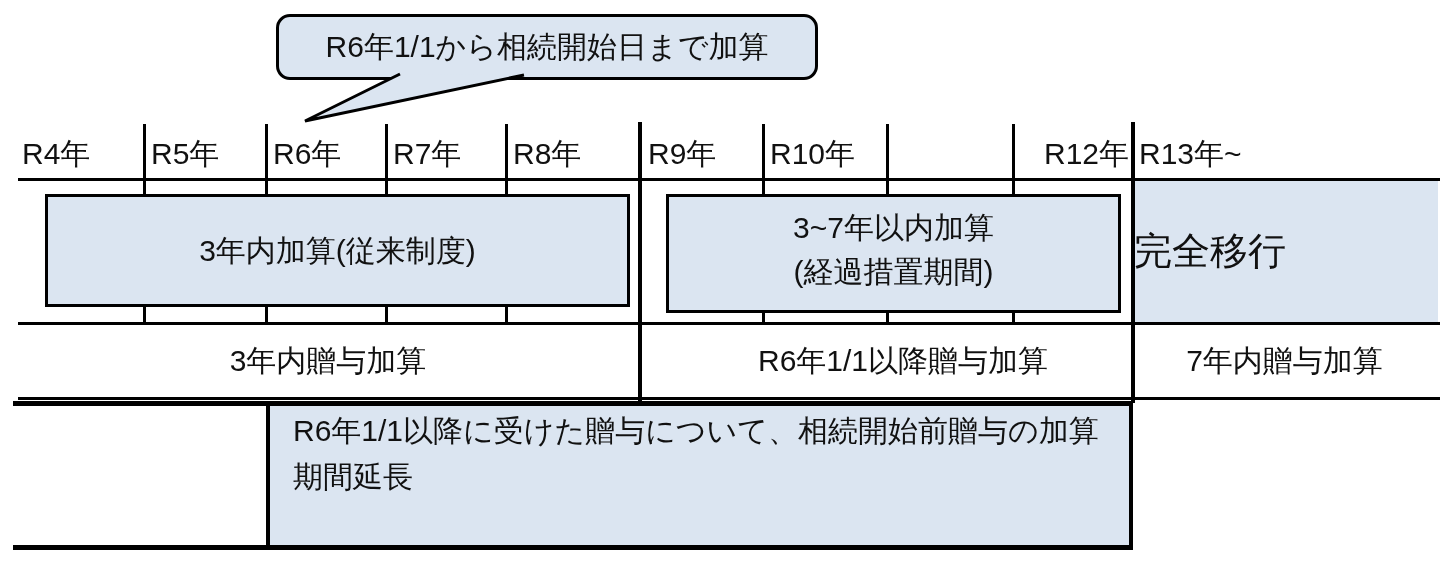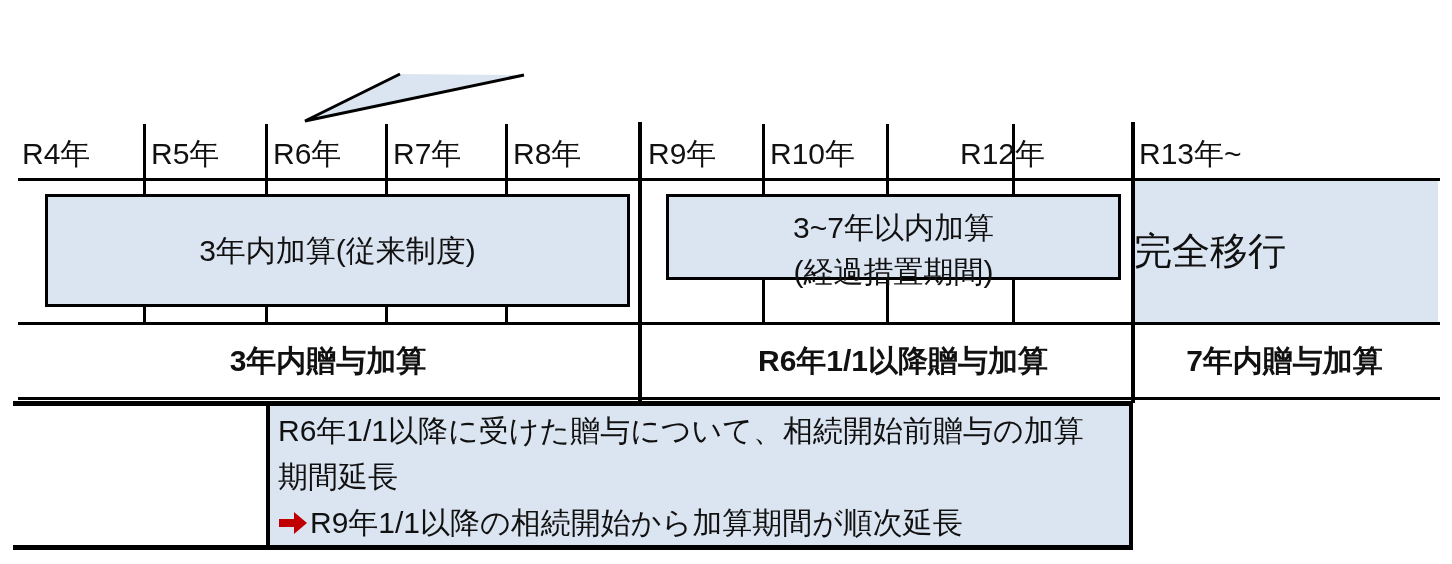--- a/index.html
+++ b/index.html
@@ -27,35 +27,35 @@
     border:3px solid var(--line,#000);
     background:var(--fill_blue,#dbe5f1);
     z-index:3;text-align:center;font-size:30px;
   }
   .band{
     position:absolute;background:var(--fill_blue,#dbe5f1);
     z-index:1;font-size:38px;
   }
   .row-cell{
     position:absolute;top:325px;height:72px;line-height:72px;
-    text-align:center;font-size:30px;z-index:3;white-space:nowrap;font-weight:bold;
+    text-align:center;font-size:30px;z-index:3;white-space:nowrap;
   }
   
   .legacy-line{position:absolute;background:var(--line,#000);z-index:2;}
   .legacy-label{
     position:absolute;left:13px;top:406px;width:253px;height:139px;
     line-height:139px;text-align:center;font-size:30px;z-index:3;
   }
   .legacy-note{
     position:absolute;left:270px;top:406px;width:859px;height:139px;
     background:var(--fill_blue,#dbe5f1);z-index:3;
     box-sizing:border-box;padding:2px 4px 0 8px;
     font-size:30px;line-height:46px;white-space:nowrap;
   }
-  .note-line{height:46px;}
+  .note-line{height:46px;margin-left:15px;}
   .red-arrow{display:inline-block;vertical-align:-2px;margin-right:2px;}
   
   .callout{
     position:absolute;left:276px;top:14px;width:542px;height:66px;
     box-sizing:border-box;border:3px solid var(--line,#000);
     border-radius:14px;background:var(--fill_blue,#dbe5f1);
     text-align:center;line-height:60px;font-size:30px;z-index:5;white-space:nowrap;
   }
   .callout-tail{position:absolute;left:0;top:0;z-index:6;pointer-events:none;}
 </style>
@@ -64,64 +64,60 @@
 
 <div id="canvas">
 
   <div class="year-label" style="left:22px">R4年</div>
   <div class="year-label" style="left:151px">R5年</div>
   <div class="year-label" style="left:273px">R6年</div>
   <div class="year-label" style="left:393px">R7年</div>
   <div class="year-label" style="left:513px">R8年</div>
   <div class="year-label" style="left:648px">R9年</div>
   <div class="year-label" style="left:770px">R10年</div>
-  <div class="year-label" style="left:960px">R12年</div>
+  <div class="year-label" style="left:1044px">R12年</div>
   <div class="year-label" style="left:1139px">R13年~</div>
 
   <div class="vtick" style="left:143px"></div>
   <div class="vtick" style="left:265px"></div>
   <div class="vtick" style="left:385px"></div>
   <div class="vtick" style="left:505px"></div>
   <div class="vtick" style="left:762px"></div>
   <div class="vtick" style="left:886px"></div>
   <div class="vtick" style="left:1012px"></div>
 
   <div class="vdivider" style="left:638px"></div>
   <div class="vdivider" style="left:1131px"></div>
 
   <div class="hline" style="left:18px;top:178px;width:1422px;height:3px"></div>
   <div class="hline" style="left:18px;top:322px;width:1422px;height:3px"></div>
   <div class="hline" style="left:18px;top:397px;width:1422px;height:3px"></div>
 
   <div class="phase-box" style="left:45px;top:194px;width:585px;height:113px;line-height:107px">3年内加算(従来制度)</div>
 
-  <div class="phase-box" style="left:666px;top:194px;width:455px;height:86px;padding-top:9px;line-height:44px">
+  <div class="phase-box" style="left:666px;top:194px;width:455px;height:119px;padding-top:9px;line-height:44px">
     <div>3~7年以内加算</div>
     <div>(経過措置期間)</div>
   </div>
 
   <div class="band" style="left:1134px;top:181px;width:304px;height:141px;line-height:141px">完全移行</div>
 
   <div class="row-cell" style="left:18px;width:620px">3年内贈与加算</div>
   <div class="row-cell" style="left:638px;width:530px">R6年1/1以降贈与加算</div>
   <div class="row-cell" style="left:1131px;width:307px">7年内贈与加算</div>
 
   <div class="legacy-line" style="left:13px;top:401px;width:1120px;height:5px"></div>
   <div class="legacy-line" style="left:13px;top:545px;width:1120px;height:5px"></div>
   <div class="legacy-line" style="left:266px;top:401px;width:4px;height:149px"></div>
   <div class="legacy-line" style="left:1129px;top:401px;width:4px;height:149px"></div>
 
 
   <div class="legacy-note">
     <div class="note-line">R6年1/1以降に受けた贈与について、相続開始前贈与の加算</div>
     <div class="note-line">期間延長</div>
-    <div class="note-line">
-      <svg class="red-arrow" width="30" height="24" viewBox="0 0 30 24">
-        <path d="M1,8 h15 v-7 l13,11 -13,11 v-7 h-15 z" style="fill:var(--arrow_red,#c00000)"></path>
-      </svg><span>R9年1/1以降の相続開始から加算期間が順次延長</span>
-    </div>
   </div>
 
+  <div class="callout">R6年1/1から相続開始日まで加算</div>
   <svg class="callout-tail" width="600" height="140" viewBox="0 0 600 140">
     <path d="M400,74 L305,121 L524,75" style="fill:var(--fill_blue,#dbe5f1);stroke:var(--line,#000);stroke-width:3"></path>
   </svg>
 
 </div>
 
 </body></html>

